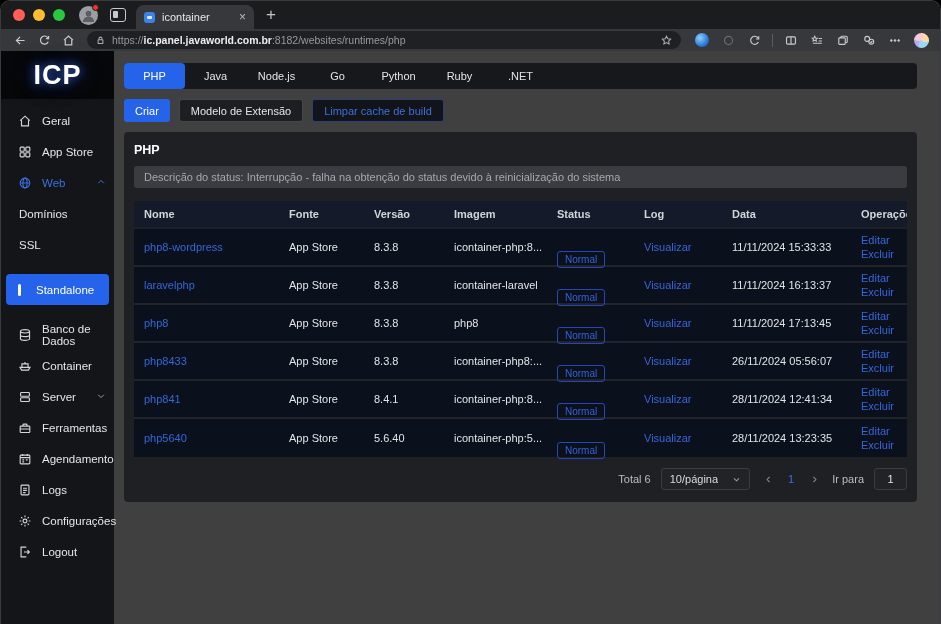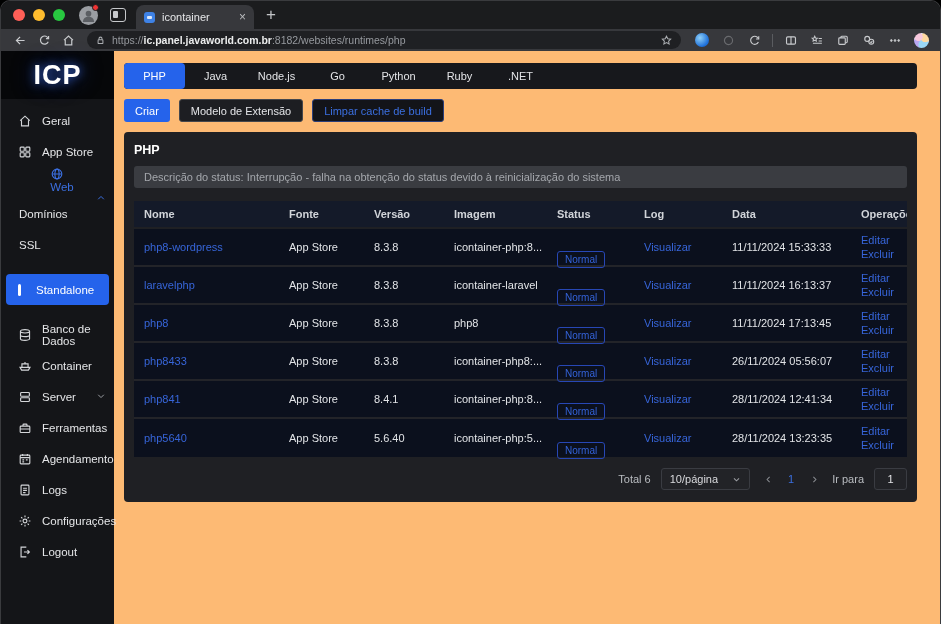--- a/index.html
+++ b/index.html
@@ -49,30 +49,30 @@
   
   .app { display:flex; height:574px; }
   .sidebar { width:113px; background:#141518; flex:none; display:flex; flex-direction:column; }
   .logo { height:48px; background:#060709; display:flex; align-items:center; justify-content:center; }
   .logo span { color:#fff; font-size:27px; font-weight:800; letter-spacing:1px;
                text-shadow:0 0 10px rgba(60,110,230,.8), 0 0 22px rgba(40,80,200,.6); }
   .nav { padding-top:6px; }
   .nitem { height:31px; display:flex; align-items:center; padding:0 8px 0 17px; color:#e4e5e7; font-size:11.5px; position:relative; }
   .nitem .ic { width:14px; height:14px; margin-right:10px; display:flex; align-items:center; justify-content:center; flex:none; }
   .nitem svg { stroke:#d4d6d9; }
-  .nitem.active-parent { color:#3b6fe0;flex-direction:column; }
+  .nitem.active-parent { color:#3b6fe0; }
   .nitem.active-parent svg { stroke:#3b6fe0; }
   .nitem .chev { margin-left:auto; }
   .nitem .chev svg { stroke:#9a9da2; }
   .nitem.active-parent .chev svg { stroke:#3b6fe0; }
   .nchild { height:31px; display:flex; align-items:center; padding-left:18px; color:#e4e5e7; font-size:11.5px; }
   .nchild.sel { background:#2563eb; color:#fff; border-radius:4px; margin:14px 5px; padding-left:12px; }
   .selbar { width:3px; height:12px; background:#fff; border-radius:2px; margin-right:15px; flex:none; }
 
-  .main { flex:1; background:#fdba74; padding:12px 23px 0 10px; overflow:hidden; }
+  .main { flex:1; background:#404040; padding:12px 23px 0 10px; overflow:hidden; }
 
   .seg { height:26px; background:#17181c; border-radius:4px; display:flex; align-items:center; margin-bottom:10px; }
   .seg-tab { width:61px; height:26px; display:flex; align-items:center; justify-content:center;
              color:#e3e4e7; font-size:11px; border-radius:4px; }
   .seg-tab.on { background:#2563eb; color:#fff; }
 
   .btnrow { display:flex; gap:9px; margin-bottom:10px; }
   .btn { height:23px; padding:0 11px; font-size:11px; border-radius:3px; display:flex; align-items:center; }
   .btn.primary { background:#2563eb; color:#fff; }
   .btn.ghost { background:#1d1e22; border:1px solid #45474d; color:#e3e4e7; }

